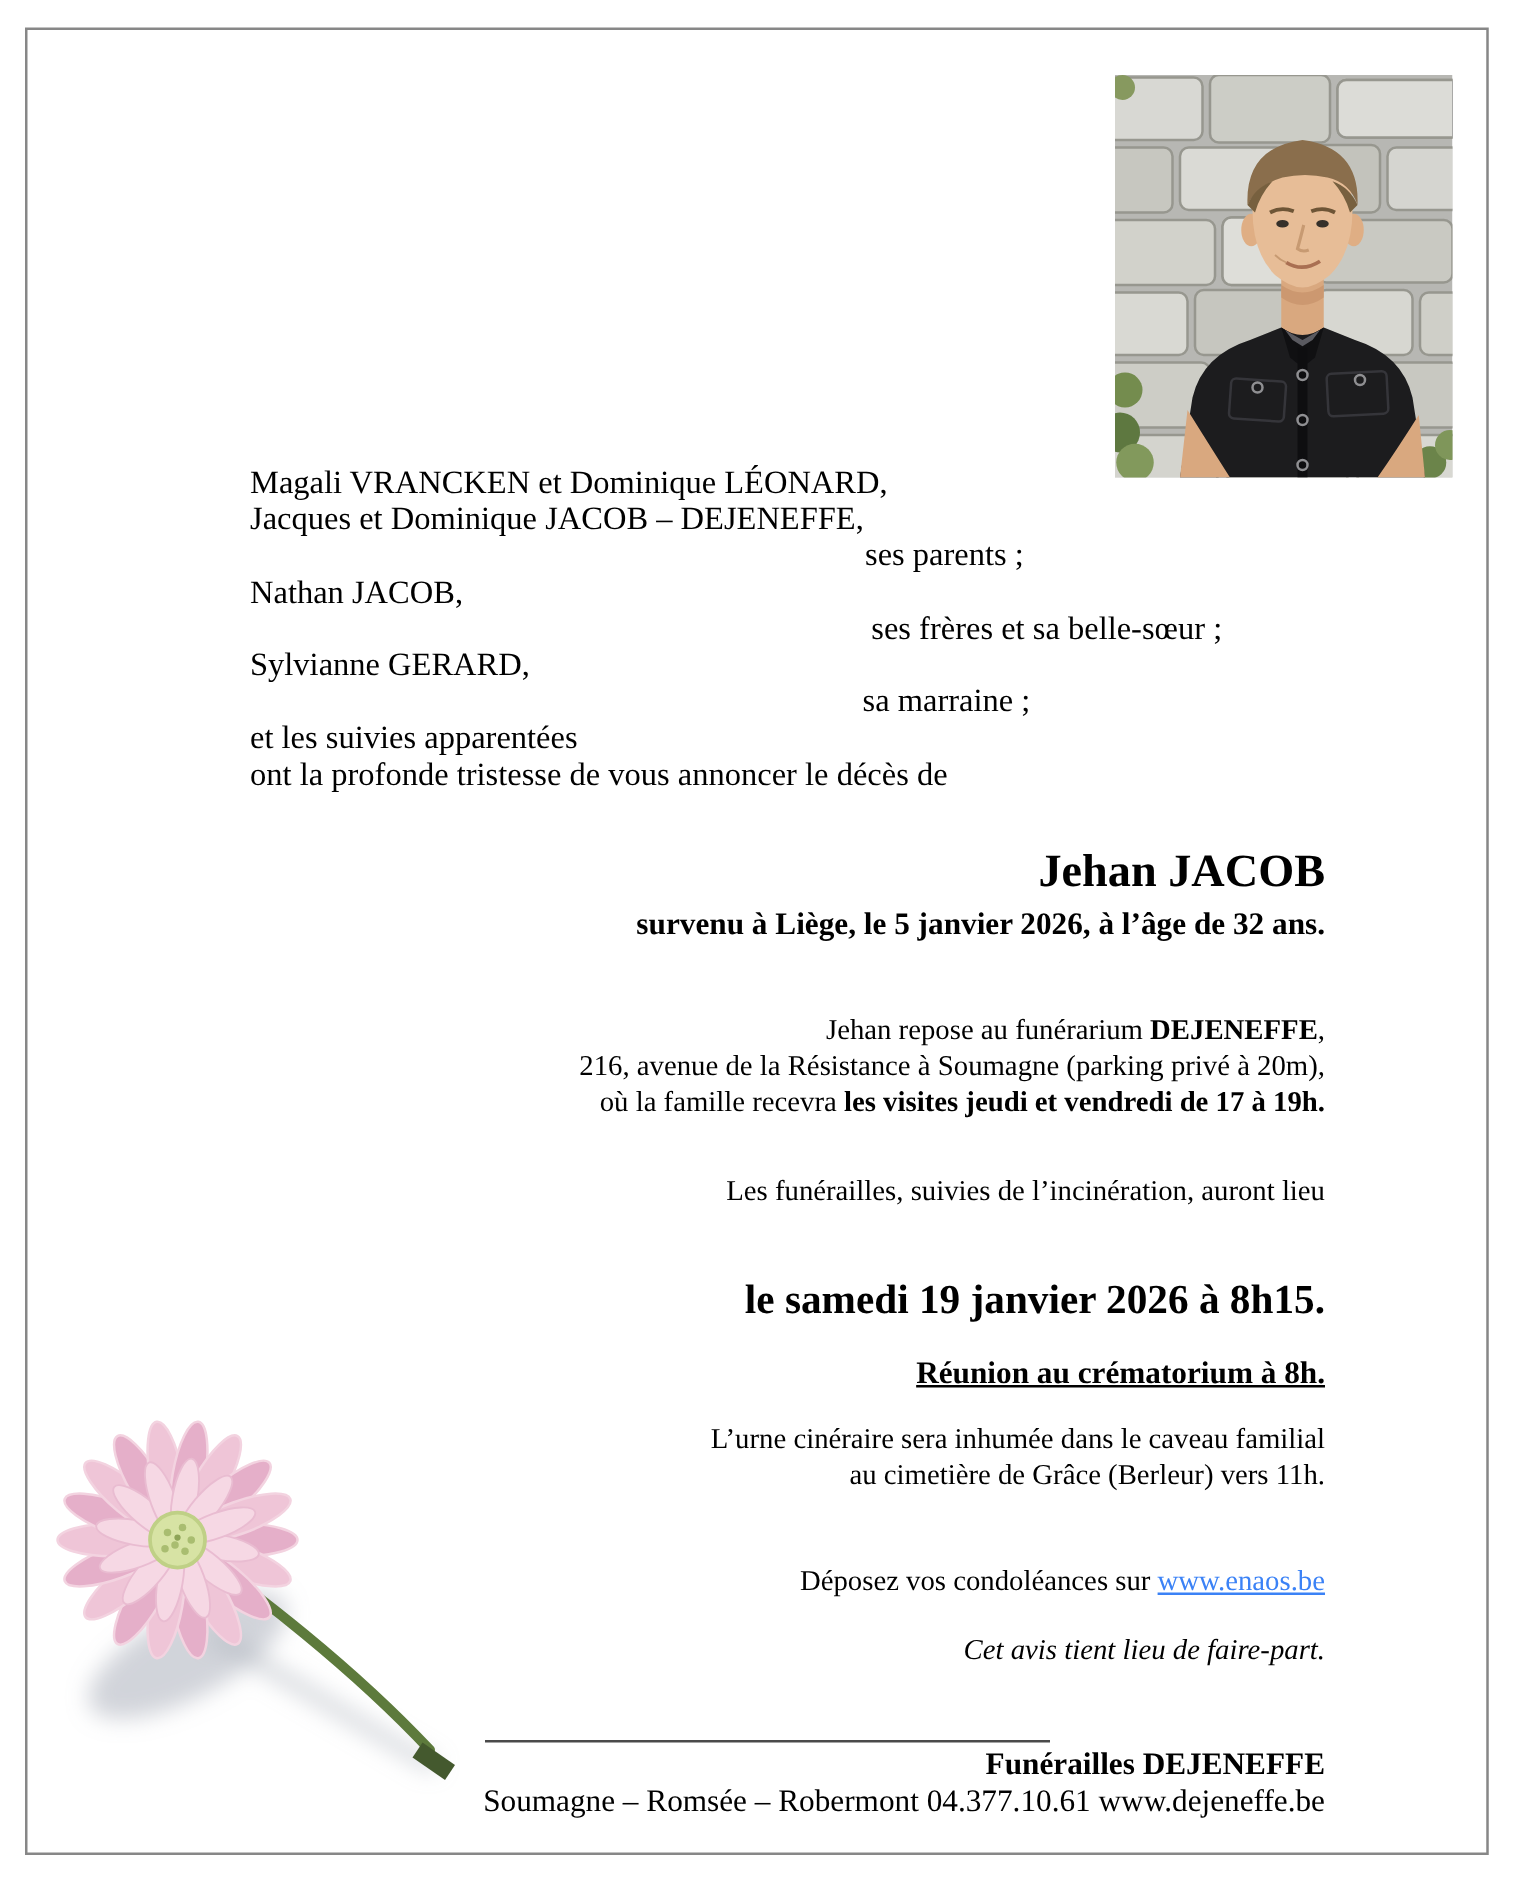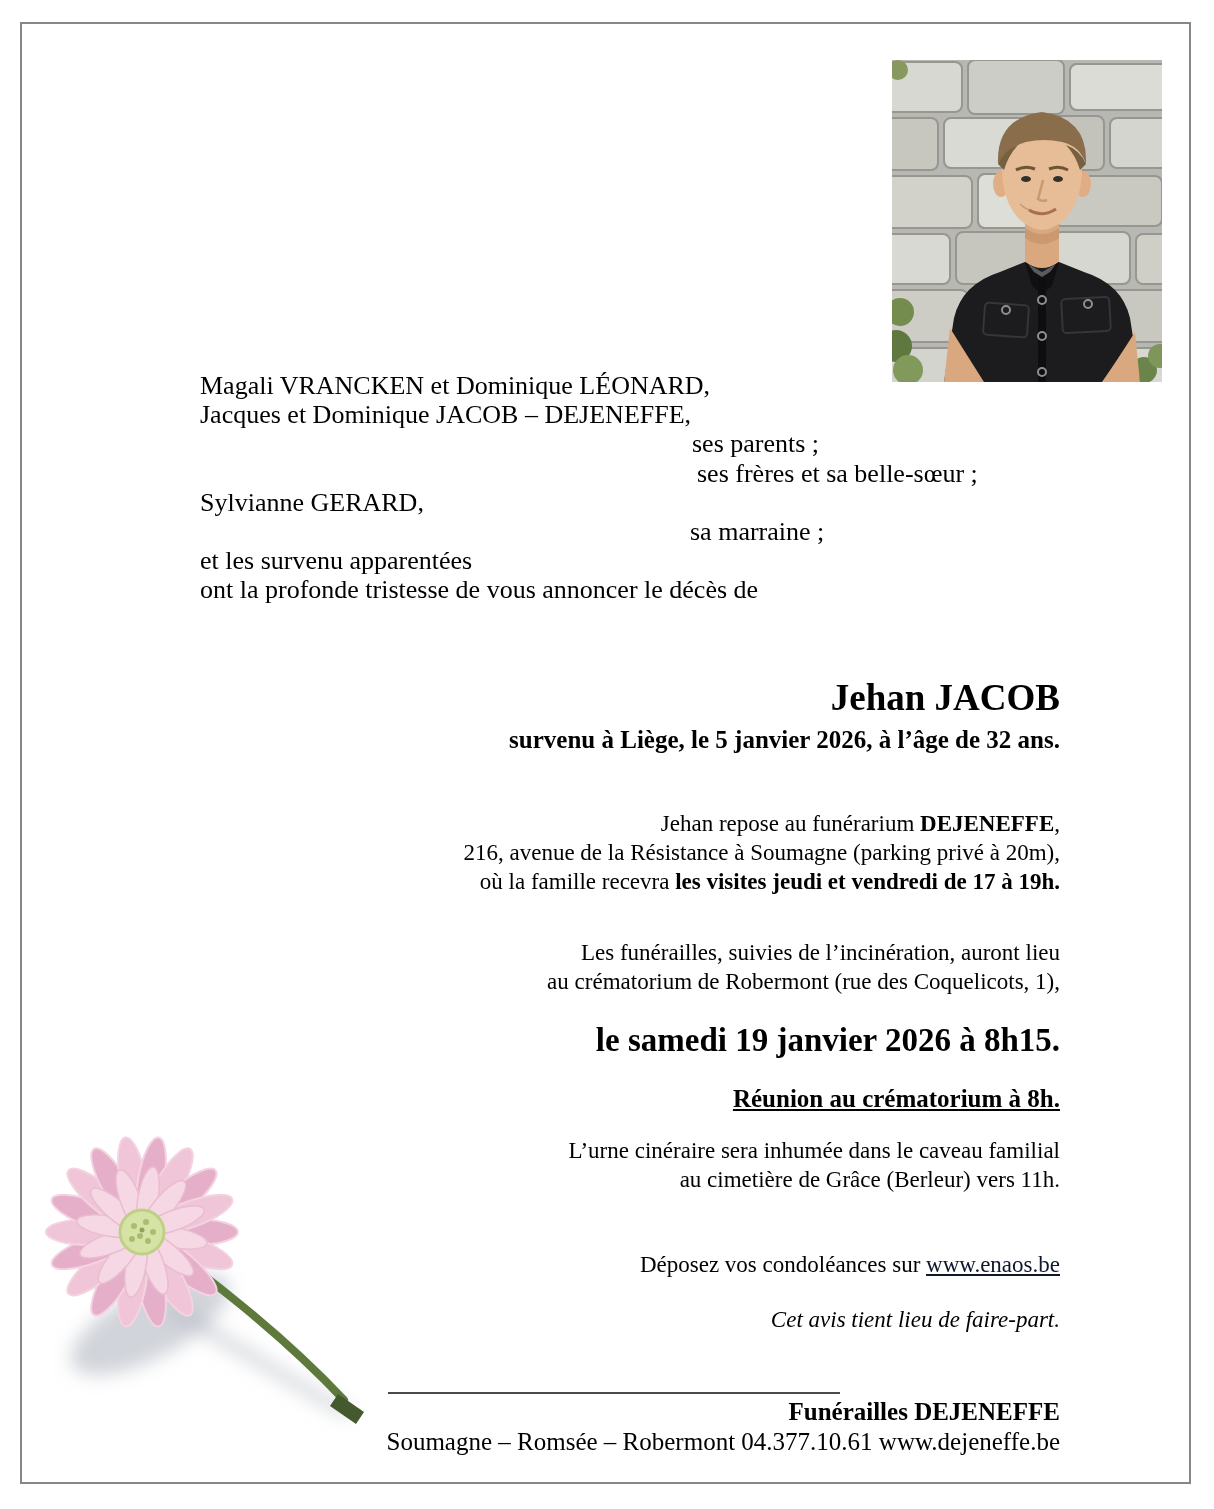--- a/index.html
+++ b/index.html
@@ -25,21 +25,21 @@
   .title{top:676px;font-size:37px;font-weight:bold;line-height:1.2;}
   .subtitle{top:726px;font-size:25px;font-weight:bold;}
   .body23{font-size:23px;line-height:29.2px;}
   .grp-repose{top:809px;}
   .grp-ceremony{top:938px;}
   .datetime{top:1022px;font-size:33px;font-weight:bold;}
   .meeting{top:1085px;font-size:25px;font-weight:bold;}
   .meeting .u{text-decoration:underline;}
   .grp-urn{top:1136px;}
   .condolences{top:1250px;}
-  .condolences a{color:#0f172a;}
+  .condolences a{color:#3b82f6;}
   .notice{top:1305px;font-style:italic;}
   .footrule{position:absolute;left:388px;top:1392px;width:452px;border-top:2px solid #4a4a4a;height:0;}
   .footname{top:1398px;font-size:25px;font-weight:bold;}
   .footinfo{top:1428px;font-size:25px;}
 </style>
 </head>
 <body>
 
 <div class="frame"></div>
 
@@ -192,39 +192,39 @@
         <circle cx="126" cy="129" r="3"></circle>
       <circle cx="120" cy="118" r="2.5" fill="#8ea457"></circle>
     </g>
   </svg>
 </div>
 
 <div class="names">
   <div>Magali VRANCKEN et Dominique LÉONARD,</div>
   <div>Jacques et Dominique JACOB – DEJENEFFE,</div>
   <div class="rel1">ses parents ;</div>
+  <div>Nathan JACOB,</div>
   <div class="rel2">ses frères et sa belle-sœur ;</div>
   <div>Sylvianne GERARD,</div>
   <div class="rel3">sa marraine ;</div>
-  <div>et les survenu apparentées</div>
+  <div>et les suivies apparentées</div>
   <div>ont la profonde tristesse de vous annoncer le décès de</div>
 </div>
 
 <div class="centercol title">Jehan JACOB</div>
 <div class="centercol subtitle">survenu à Liège, le 5 janvier 2026, à l’âge de 32 ans.</div>
 
 <div class="centercol body23 grp-repose">
   <div><span>Jehan repose au funérarium </span><b>DEJENEFFE</b><span>,</span></div>
   <div>216, avenue de la Résistance à Soumagne (parking privé à 20m),</div>
   <div><span>où la famille recevra </span><b>les visites jeudi et vendredi de 17 à 19h.</b></div>
 </div>
 
 <div class="centercol body23 grp-ceremony">
   <div>Les funérailles, suivies de l’incinération, auront lieu</div>
-  <div>au crématorium de Robermont (rue des Coquelicots, 1),</div>
 </div>
 
 <div class="centercol datetime">le samedi 19 janvier 2026 à 8h15.</div>
 
 <div class="centercol meeting"><span class="u">Réunion au crématorium à 8h.</span></div>
 
 <div class="centercol body23 grp-urn">
   <div>L’urne cinéraire sera inhumée dans le caveau familial</div>
   <div>au cimetière de Grâce (Berleur) vers 11h.</div>
 </div>

